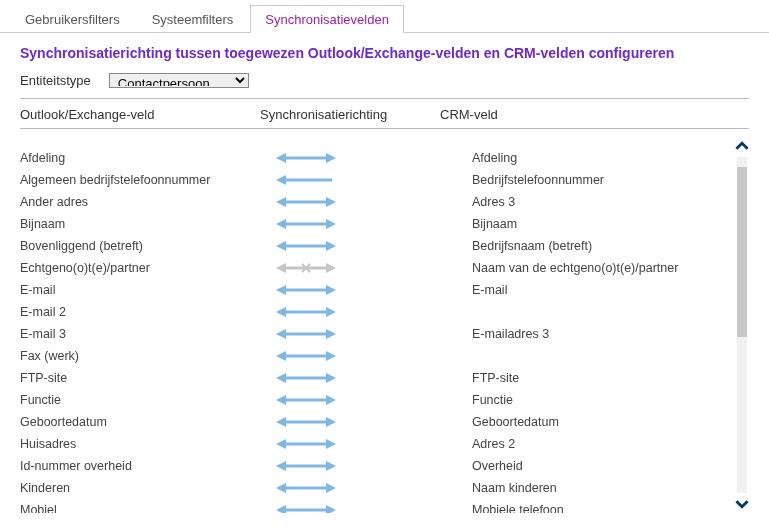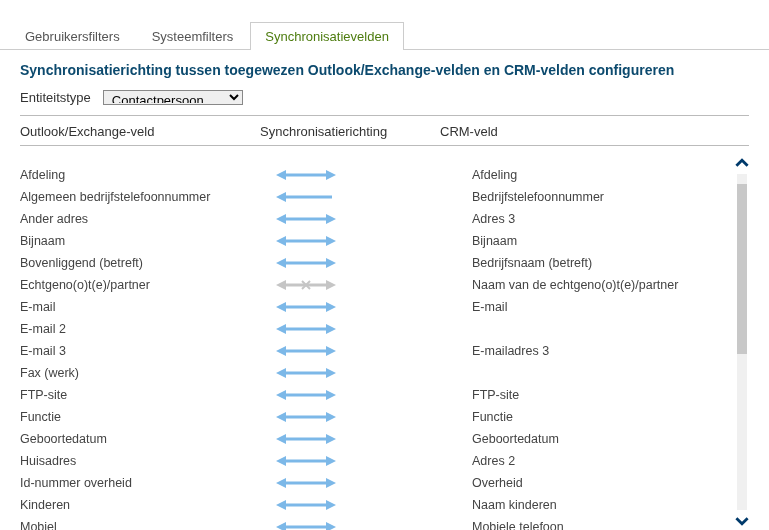--- a/index.html
+++ b/index.html
@@ -9,50 +9,50 @@
     font-family: "Segoe UI", Tahoma, sans-serif;
     font-size: 13px;
     color: #333;
     background: #fff;
     width: 769px;
   }
   .tabs {
     display: flex;
     border-bottom: 1px solid #ccc;
     padding-left: 10px;
-    padding-top: 21px;
+    padding-top: 4px;
   }
   .tab {
     padding: 6px 14px;
     border: 1px solid transparent;
     border-bottom: none;
     color: #555;
     cursor: pointer;
     margin-right: 2px;
     position: relative;
     top: 1px;
   }
   .tab.active {
     border-color: #ccc;
     background: #fff;
-    color: #4d7c0f;
+    color: #a21caf;
   }
   .content {
     padding: 12px 20px 0 20px;
   }
   .title {
     font-weight: 600;
     font-size: 14px;
-    color: #0c4a6e;
+    color: #6d28d9;
     margin-bottom: 12px;
   }
   .entity-row {
     display: flex;
     align-items: flex-end;
-    gap: 12px;
+    gap: 18px;
     margin-bottom: 10px;
   }
   .entity-row select {
     font-family: inherit;
     font-size: 13px;
     padding: 1px 4px;
     border: 1px solid #888;
     min-width: 140px;
     height: 15px;
   }

